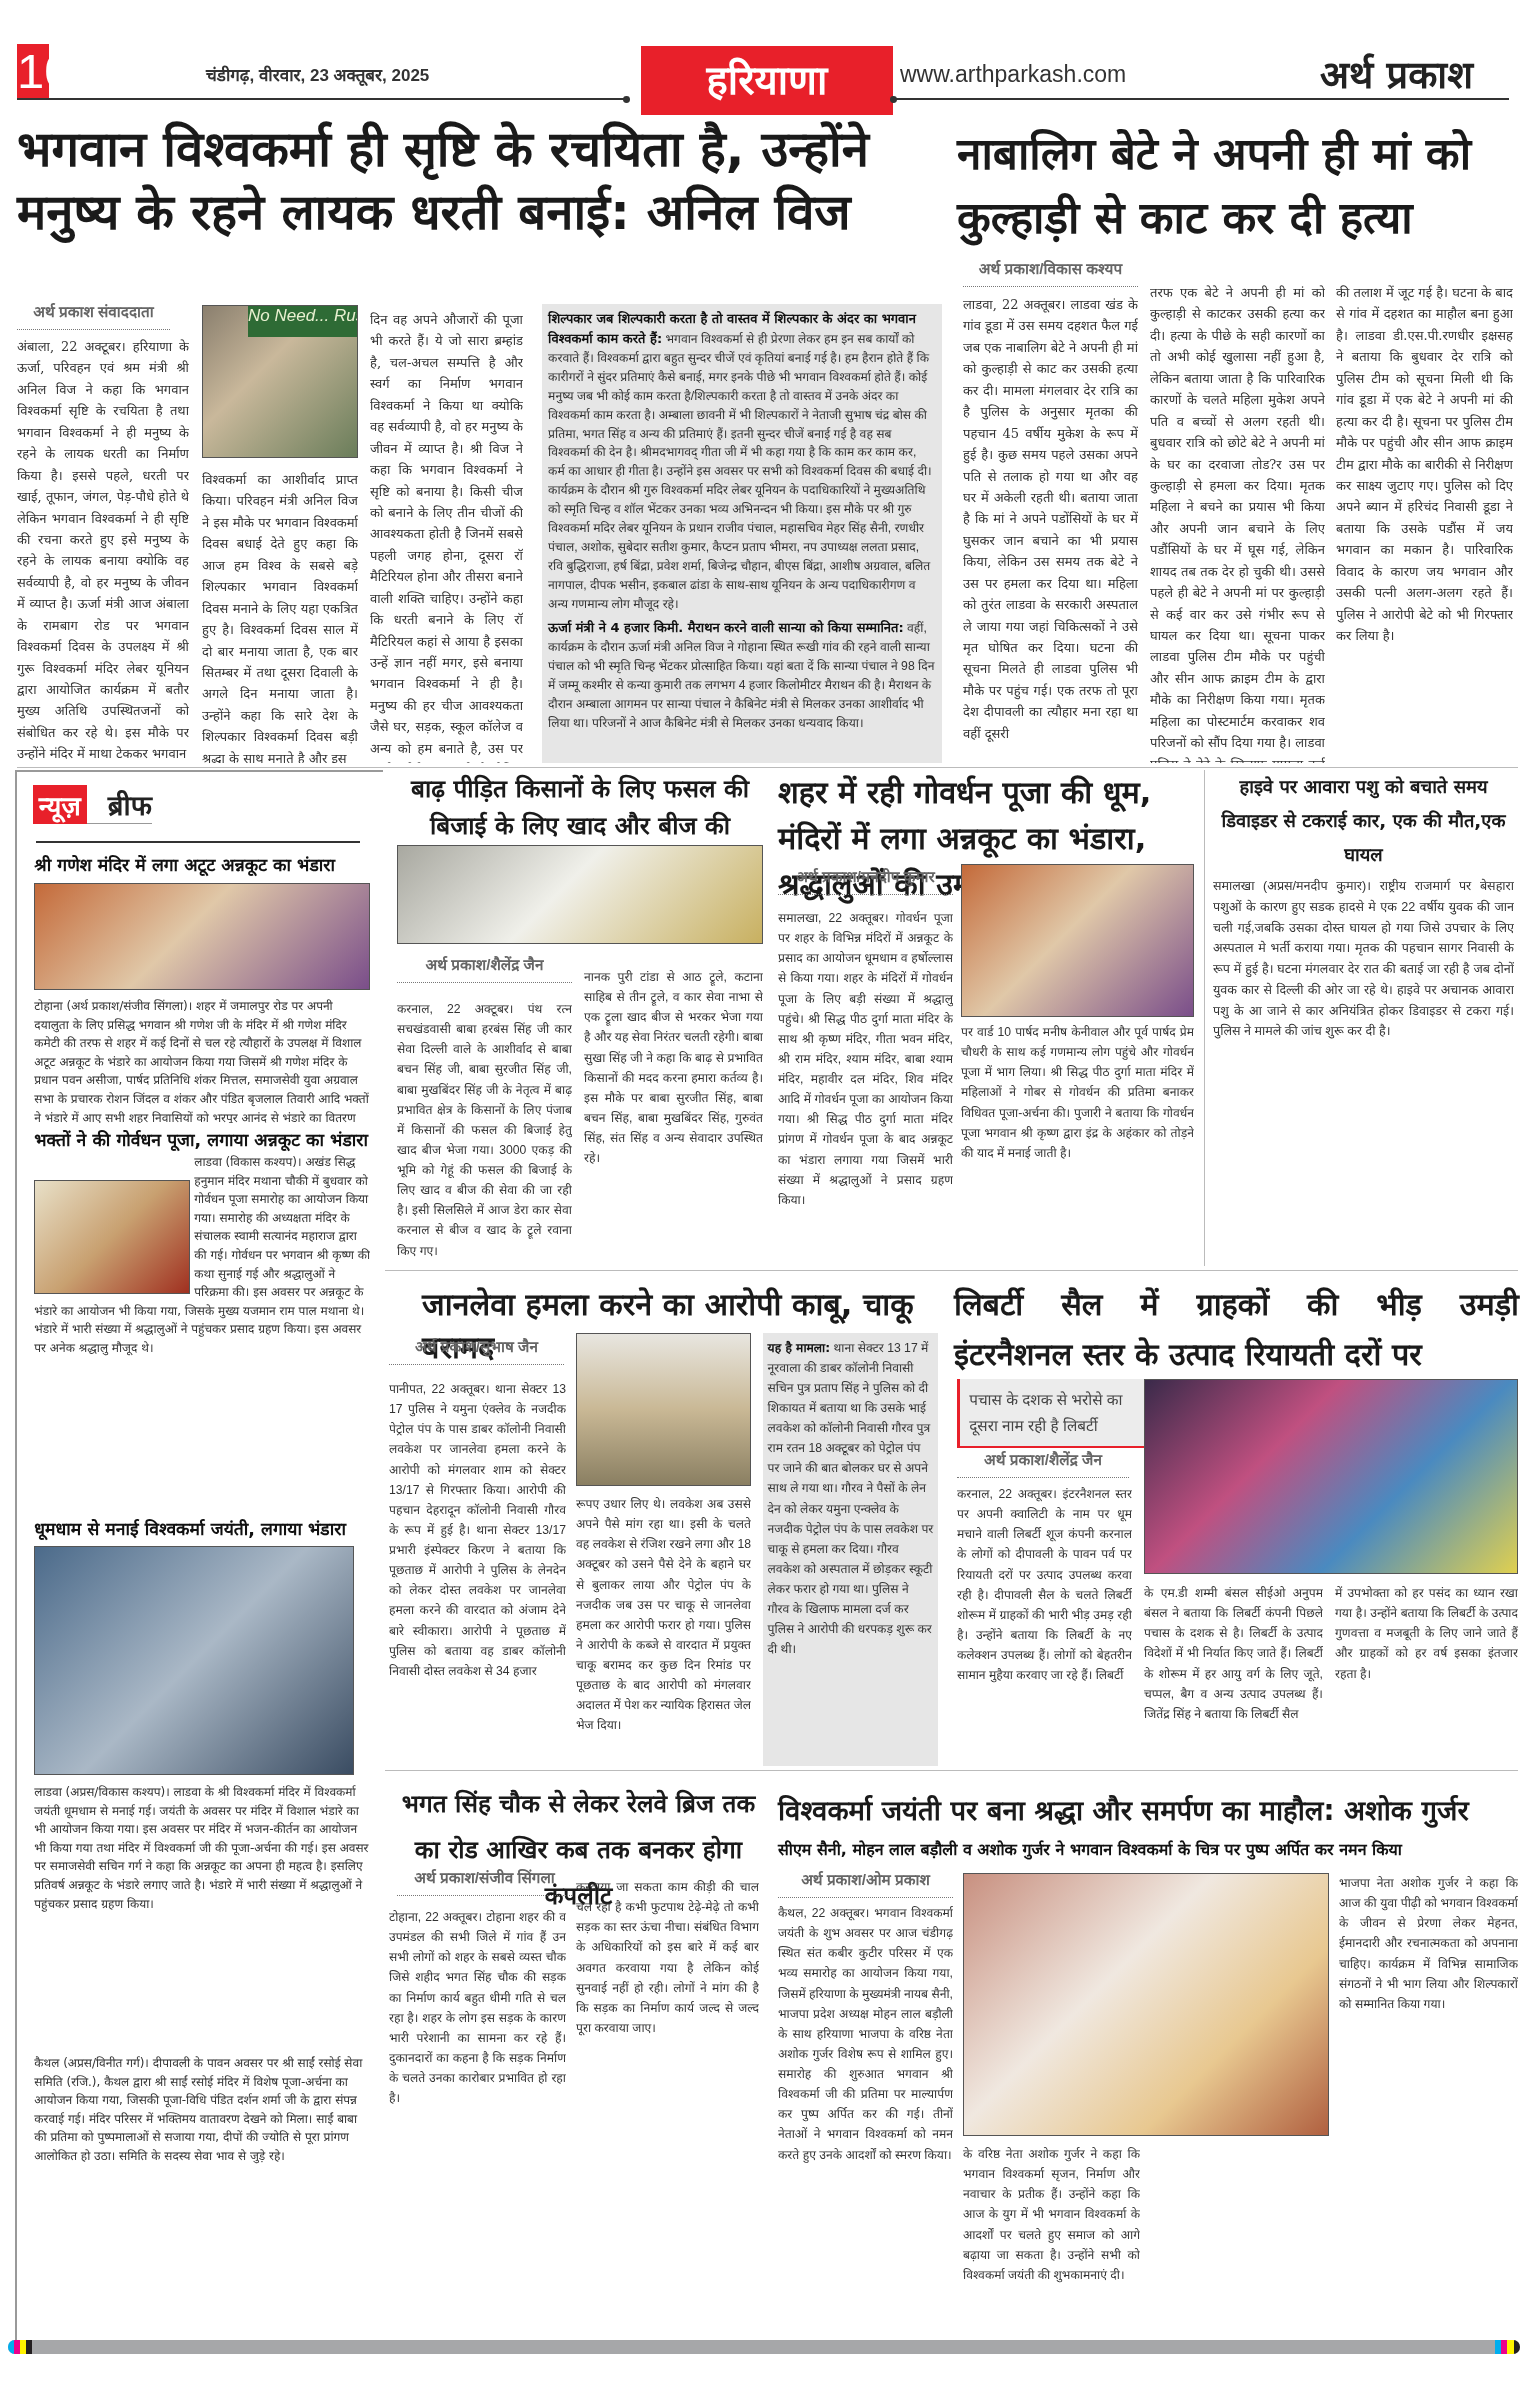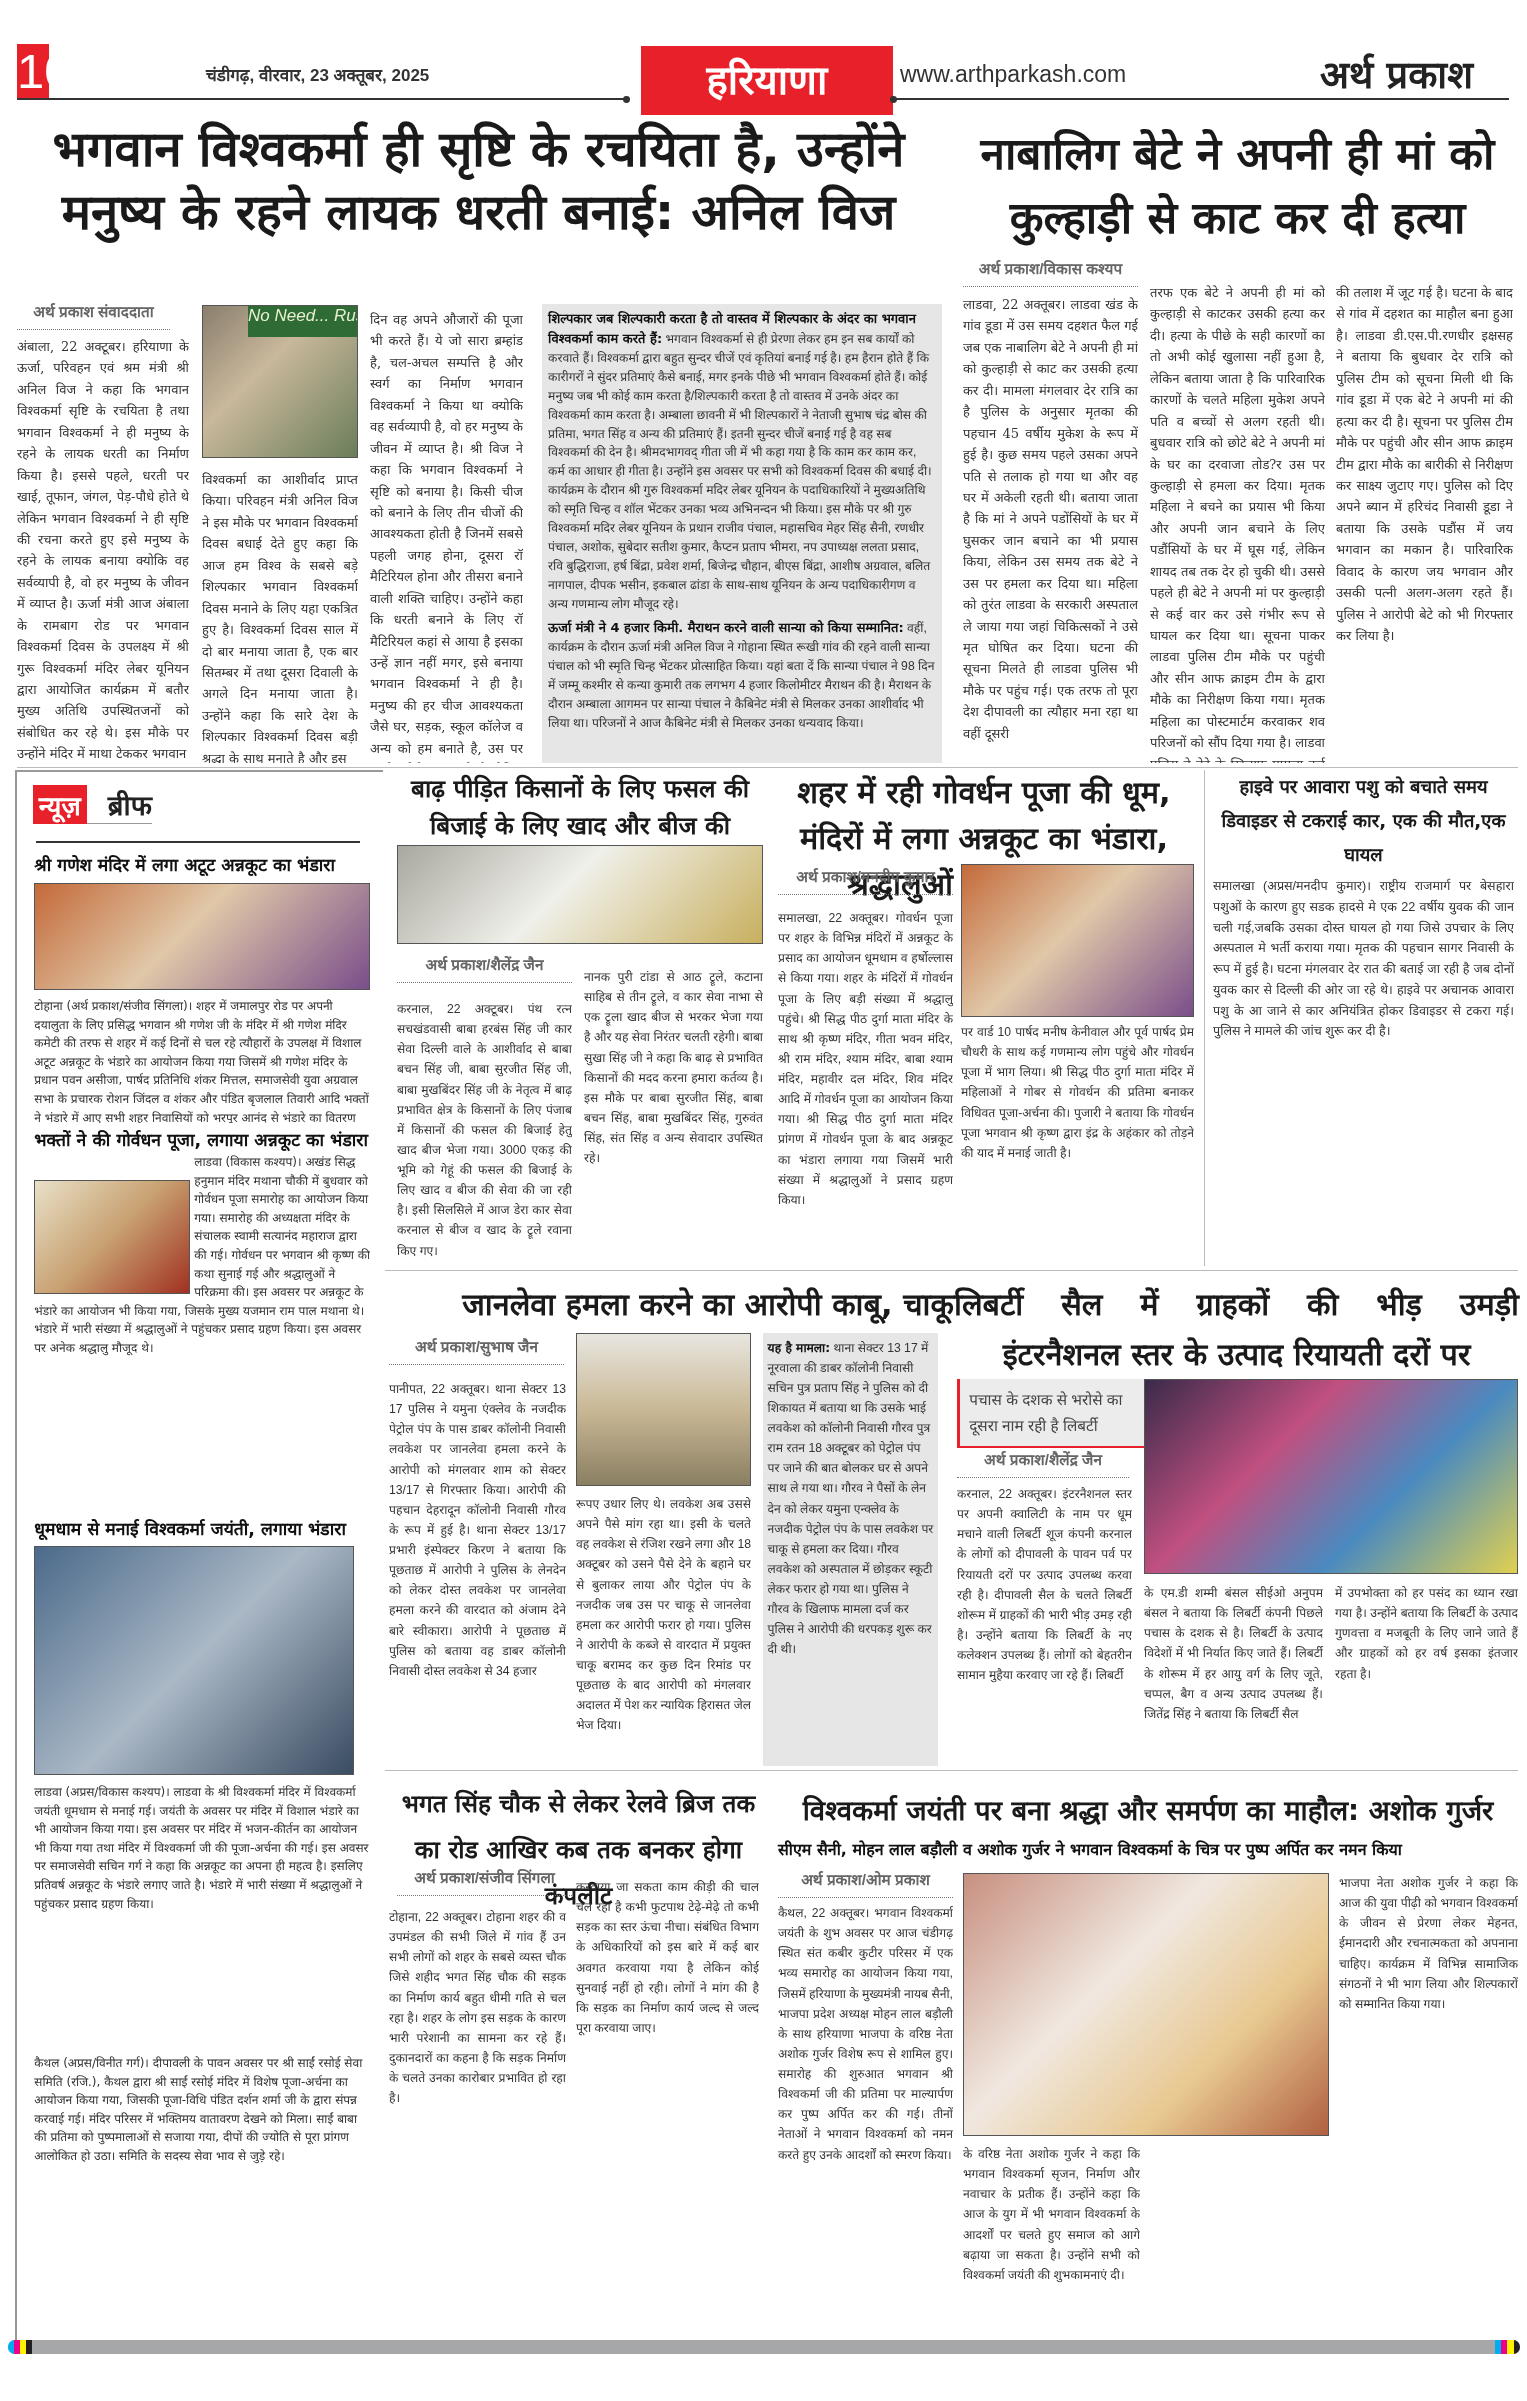--- a/index.html
+++ b/index.html
@@ -7,21 +7,21 @@
   .abs { position: absolute; }
   .masthead-num { left: 17px; top: 44px; width: 32px; height: 55px; background: #e8202a; color: #fff; font-size: 49px; line-height: 55px; text-align: center; font-family: "Liberation Sans", sans-serif; }
   .mast-date { left: 206px; top: 63px; font-size: 17px; font-weight: bold; color: #333; }
   .mast-rule { height: 2.3px; background: #333; }
   .mast-rule::after { content: ""; position: absolute; width: 6.9px; height: 6.9px; border-radius: 50%; background: #333; top: -2.3px; }
   .rule-left::after { right: -3.1px; }
   .rule-right::after { left: -3.1px; }
   .section-badge { left: 641px; top: 46px; width: 252px; height: 69px; background: #e8202a; color: #fff; font-size: 40px; font-weight: bold; text-align: center; line-height: 69px; }
   .site-url { left: 900px; top: 61px; font-size: 23px; color: #333; font-family: "Liberation Sans Narrow", "Liberation Sans", sans-serif; text-align: right; }
   .brand { left: 1320px; top: 47px; font-size: 38px; font-weight: bold; color: #222; font-family: "DejaVu Sans", sans-serif; }
-  .hl { font-weight: bold; color: #1a1a1a; font-family: "DejaVu Sans", sans-serif; line-height: 1.15; text-align: center; }
+  .hl { font-weight: bold; color: #1a1a1a; font-family: "DejaVu Sans", sans-serif; line-height: 1.15; }
   .byline { font-size: 15.3px; color: #666; font-weight: bold; border-bottom: 0.8px dotted #777; padding-bottom: 7.6px; text-align: center; }
   .body-text { font-size: 13px; line-height: 1.65; color: #333; text-align: justify; font-family: "DejaVu Serif", serif; }
   .photo { background: linear-gradient(135deg, #8a7f6e, #c9b89b 40%, #6a7d5a); border: 1.5px solid #555; }
   .photo.blue { background: linear-gradient(135deg, #4b6a8a, #aab8c6 50%, #3a4c62); }
   .photo.crowd { background: linear-gradient(135deg, #c46a3a, #e0c8a8 45%, #7a4e8a); }
   .photo.shop { background: linear-gradient(135deg, #3a2a4a, #c05080 35%, #4a8ac0 65%, #e0d050); }
   .photo.police { background: linear-gradient(180deg, #e8e6e0, #c9b895 50%, #8a7f62); }
   .photo.temple { background: linear-gradient(135deg, #e8e0c8, #c8a070 50%, #a03020); }
   .photo-caption-band { position: absolute; left: 0; right: 0; top: 0; height: 30.5px; background: #2e6b35; color: #e8f0d0; font-size: 17px; font-style: italic; padding-left: 0; overflow: hidden; white-space: nowrap; margin-left: 45px; }
   .boxed-grey { background: #e6e6e6; }

